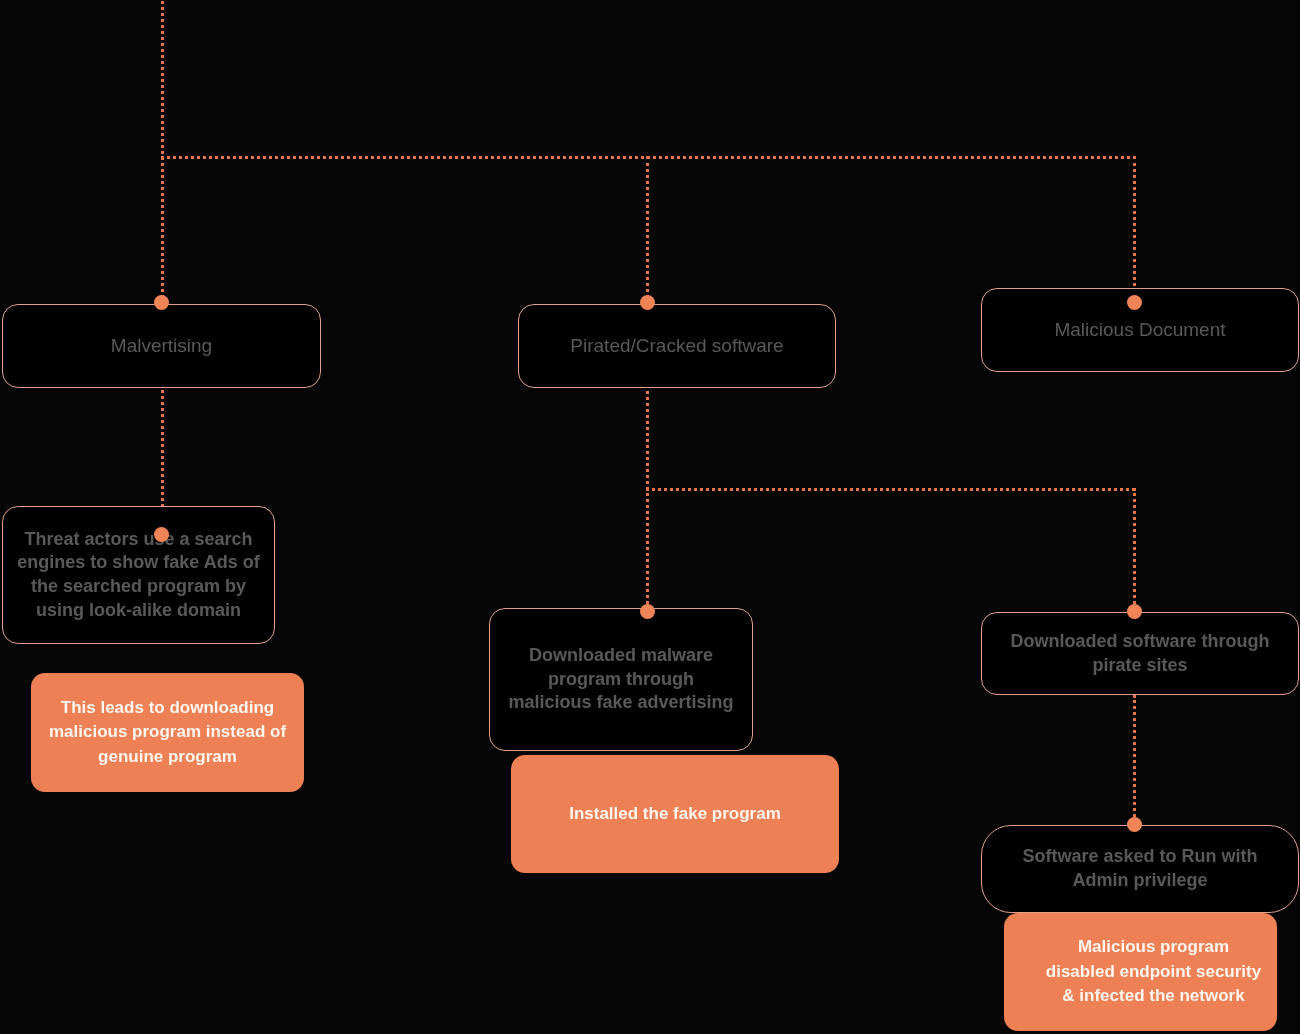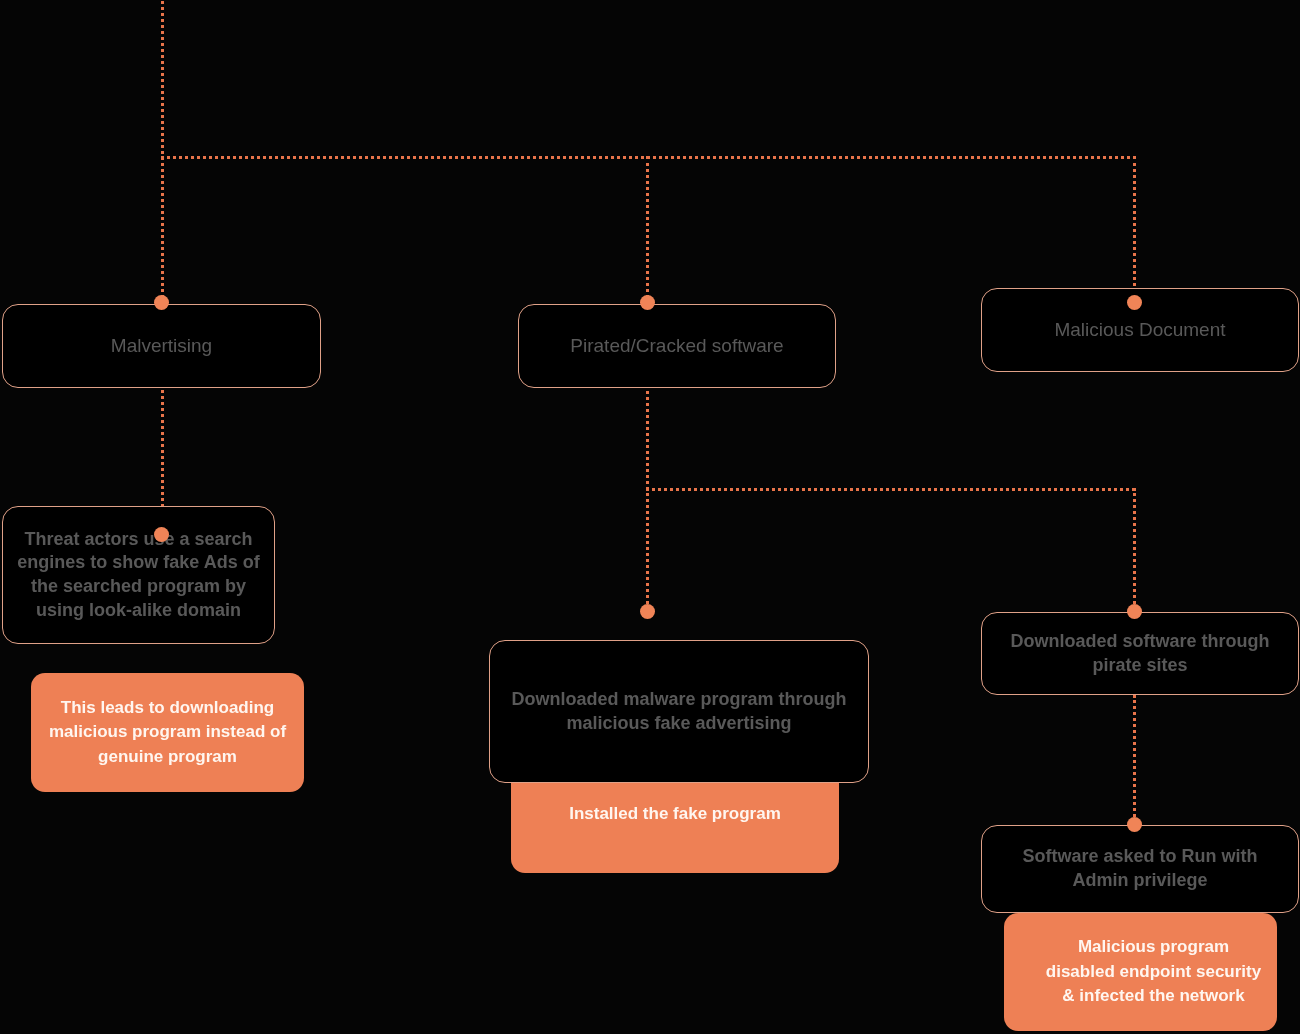--- a/index.html
+++ b/index.html
@@ -136,21 +136,21 @@
   <div class="box-dark lvl1" style="left:518px; top:304px; width:318px; height:84px;">
     <span class="txt">Pirated/Cracked software</span>
   </div>
 
   <div class="node-dot" style="left:640px; top:604px;"></div>
 
   <div class="box-orange" style="left:511px; top:755px; width:328px; height:118px;">
     <span class="txt">Installed the fake program</span>
   </div>
 
-  <div class="box-dark lvl2" style="left:489px; top:640px; width:380px; height:143px;">
+  <div class="box-dark lvl2" style="left:489px; top:608px; width:264px; height:143px;">
     <span class="txt">Downloaded malware program through malicious fake advertising</span>
   </div>
 
   <div class="node-dot" style="left:1127px; top:295px;"></div>
 
   <div class="box-dark lvl1" style="left:981px; top:288px; width:318px; height:84px;">
     <span class="txt">Malicious Document</span>
   </div>
 
   <div class="node-dot" style="left:1127px; top:604px;"></div>
@@ -158,17 +158,17 @@
   <div class="box-dark lvl2" style="left:981px; top:612px; width:318px; height:83px;">
     <span class="txt">Downloaded software through pirate sites</span>
   </div>
 
   <div class="node-dot" style="left:1127px; top:817px;"></div>
 
   <div class="box-orange" style="left:1004px; top:913px; width:273px; height:118px;padding-left:38px;">
     <span class="txt">Malicious program disabled endpoint security &amp; infected the network</span>
   </div>
 
-  <div class="box-dark lvl2" style="left:981px; top:825px; width:318px; height:88px;">
+  <div class="box-dark lvl2" style="left:981px; top:825px; width:318px; height:88px;border-radius:30px;">
     <span class="txt">Software asked to Run with Admin privilege</span>
   </div>
 
 </div>
 
 </body></html>

